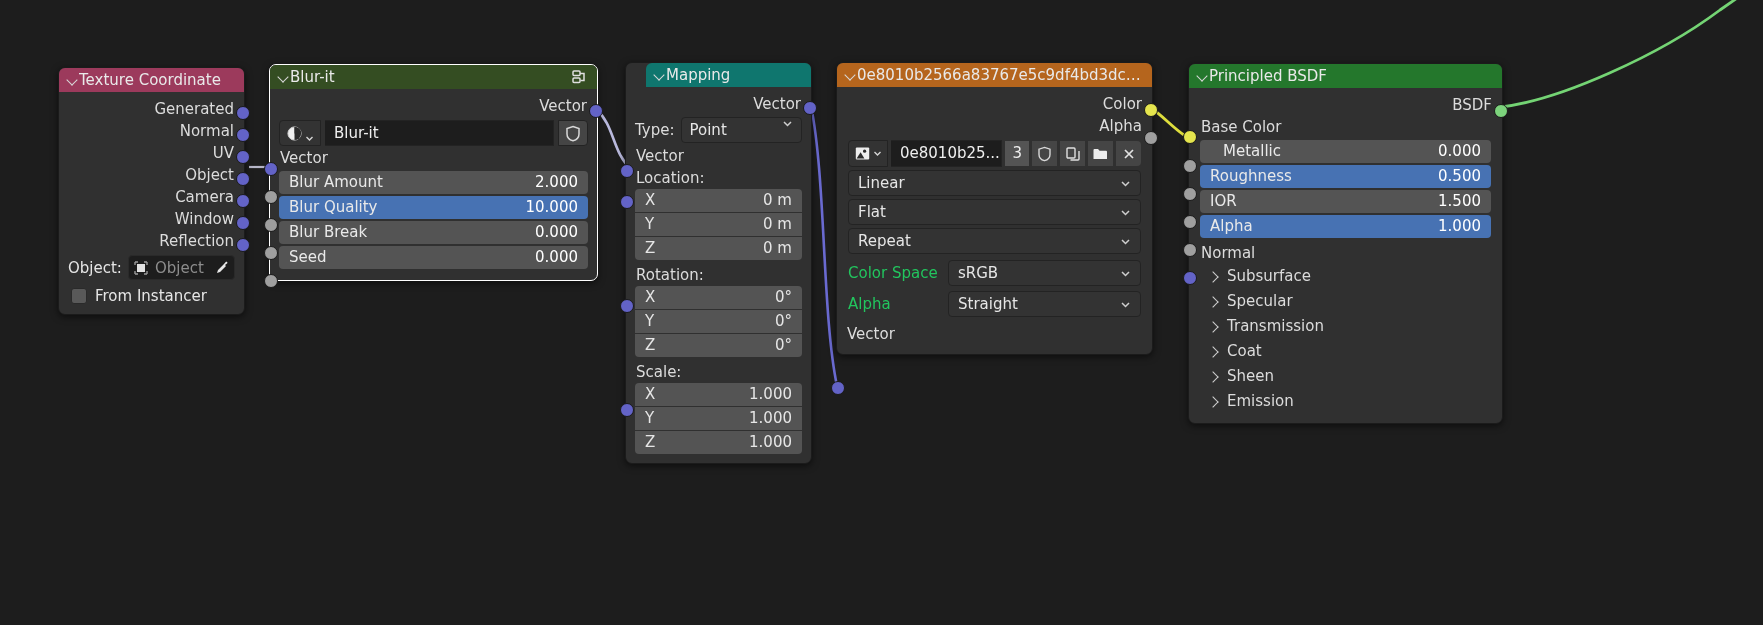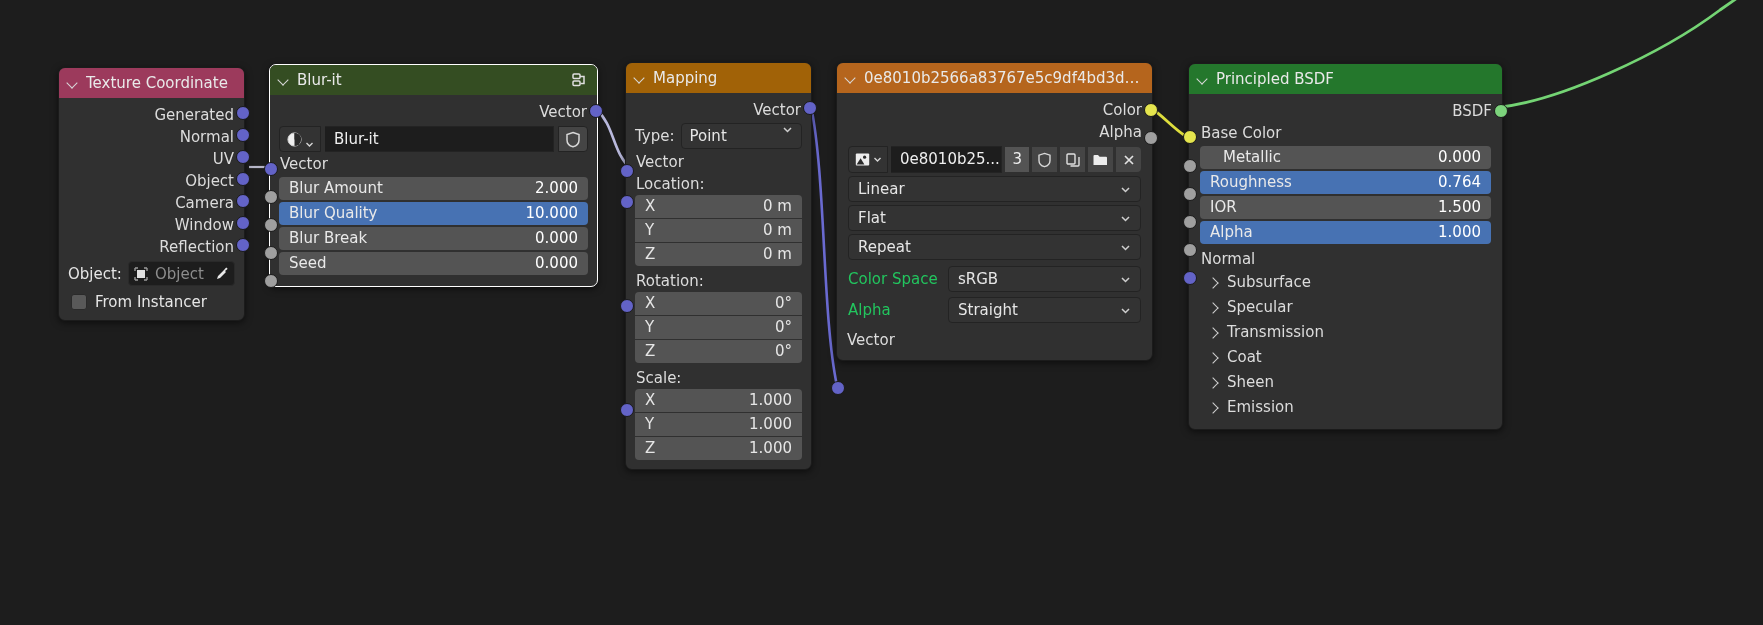--- a/index.html
+++ b/index.html
@@ -34,27 +34,26 @@
     border-radius: 7px;
     background: #303030;
     border: 1px solid #1b1b1b;
     box-shadow: 0 2px 7px rgba(0,0,0,.55);
     z-index: 10;
   }
   .node.selected {
     border: 1px solid #ffffff;
   }
   .node .hdr {
-    height: 30px;
+    height: 24px;
     line-height: 26px;
     border-radius: 6px 6px 0 0;
     padding: 0 8px;
     display: flex;
     align-items: center;
-    gap: 7px;
     font-size: 15px;
     color: #e9e9e9;
     overflow: hidden;
     white-space: nowrap;
   }
   .node .body {
     padding: 6px 0 9px 0;
     border-radius: 0 0 6px 6px;
   }
   .chev {
@@ -161,21 +160,21 @@
     padding: 0 9px; color:#efefef; font-size:15px;
   }
   .shieldbtn {
     width: 28px; height: 24px; border-radius: 0 4px 4px 0;
     background: #454545; border:1px solid #232323;
     display:flex; align-items:center; justify-content:center;
   }
 
   
   #node-mapping { left: 625px; top: 62px; width: 185px; }
-  #node-mapping .hdr { background: #a16207; }
+  #node-mapping .hdr { background: #0f766e; margin-left: 20px; }
   .typerow { display:flex; align-items:center; gap:6px; padding: 2px 9px; }
   .typerow .tl { font-size:15px; color:#dcdcdc; }
   .typerow .tsel {
     flex:1; height:24px; line-height:24px;
     background:#333; border:1px solid #232323; border-radius:4px;
     padding:0 8px; display:flex; justify-content:space-between;
   }
 
   
   #node-image { left: 836px; top: 62px; width: 315px; }
@@ -520,21 +519,21 @@
     <div class="body">
       <div class="row lbl-r">BSDF</div>
       <div class="row lbl-l" style="padding-left:12px">Base Color</div>
 
       <div class="fld" style="margin-left:11px; margin-right:11px;padding-left:23px;">
         <span>Metallic</span>
         <span class="v">0.000</span>
       </div>
       <div class="fld blue" style="margin-left:11px; margin-right:11px;">
         <span>Roughness</span>
-        <span class="v">0.764</span>
+        <span class="v">0.500</span>
       </div>
       <div class="fld" style="margin-left:11px; margin-right:11px;">
         <span>IOR</span>
         <span class="v">1.500</span>
       </div>
       <div class="fld blue" style="margin-left:11px; margin-right:11px;">
         <span>Alpha</span>
         <span class="v">1.000</span>
       </div>
 

